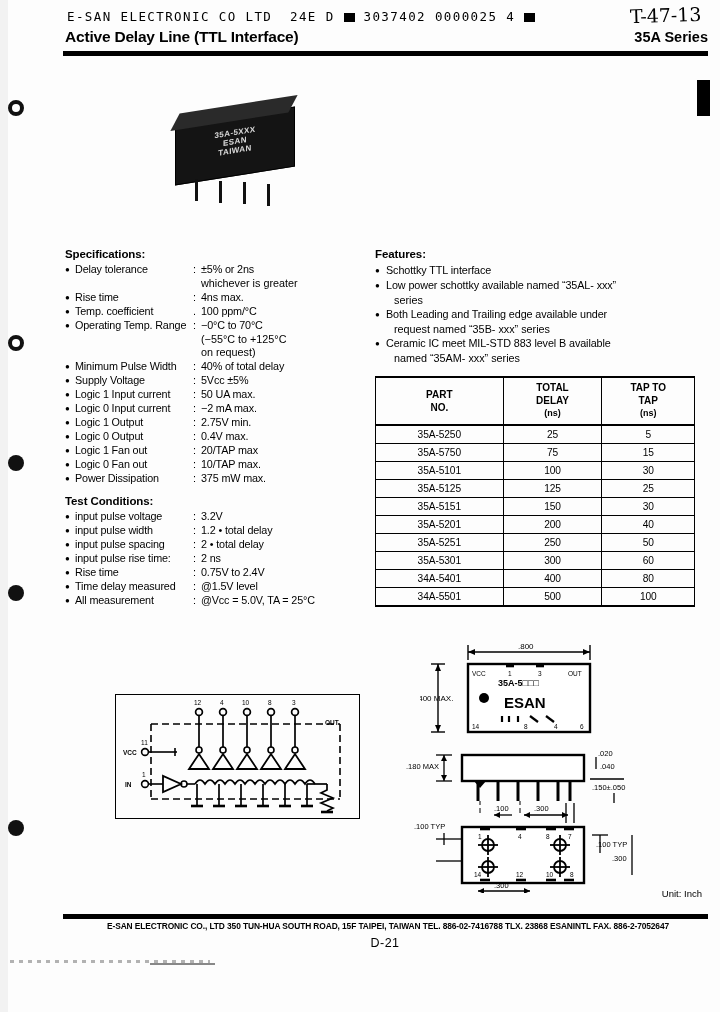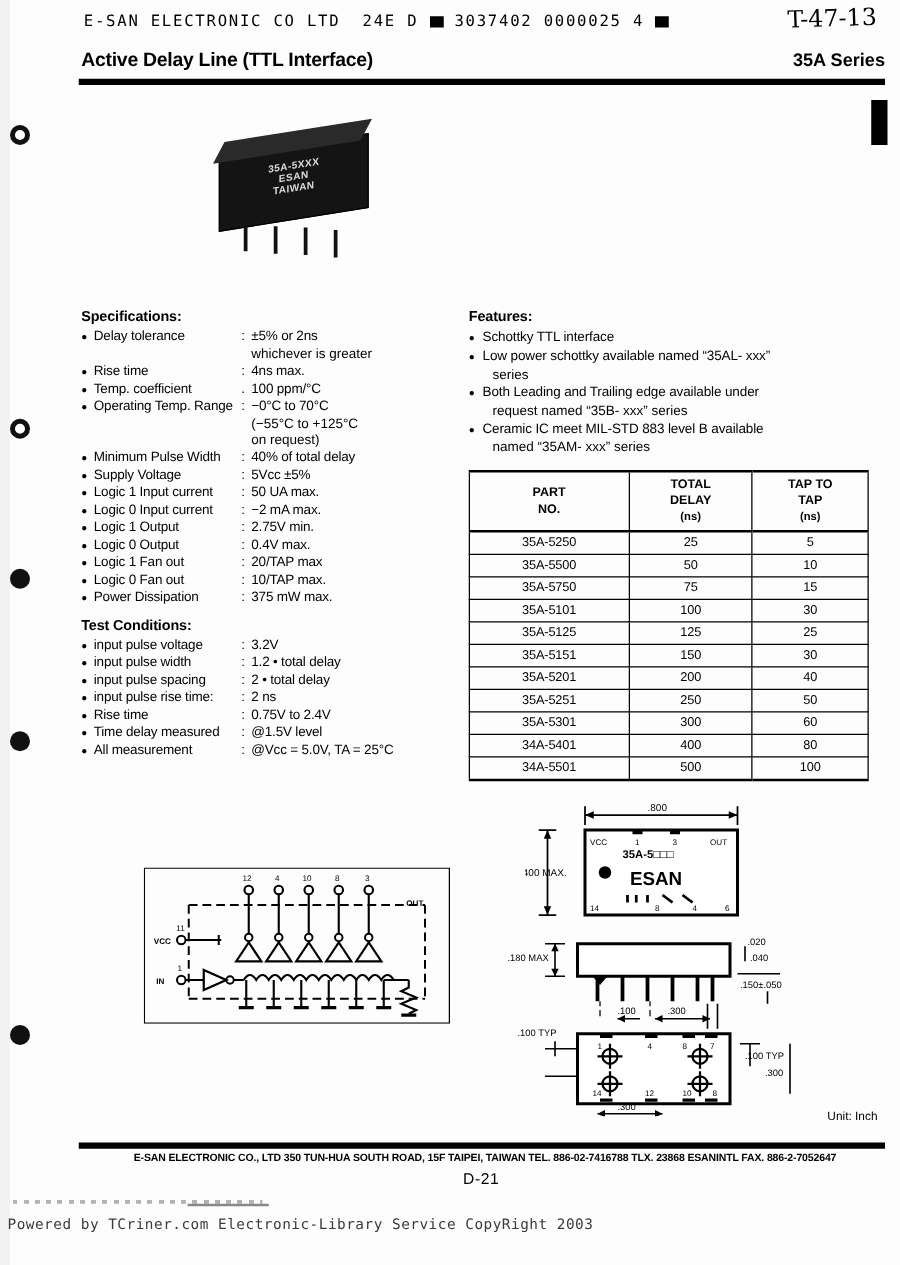--- a/index.html
+++ b/index.html
@@ -60,21 +60,21 @@
   .hdr-hand {
     position: absolute; left: 575px; top: -4px;
     font-family: "DejaVu Serif", serif;
     font-size: 19px;
     letter-spacing: 0px;
     transform: rotate(-2deg);
   }
   .title-row {
     position: relative;
     height: 22px;
-    margin-top: 12px;
+    margin-top: 0;
   }
   .doc-title {
     position: absolute; left: 10px; top: 0;
     font-size: 15.5px;
     font-weight: bold;
     letter-spacing: -0.2px;
   }
   .series {
     position: absolute; right: 2px; top: 1px;
     font-size: 14.5px;
@@ -563,25 +563,20 @@
             </th>
           </tr>
         </thead>
         <tbody>
           <tr>
             <td>35A-5250</td>
             <td>25</td>
             <td>5</td>
           </tr>
           <tr>
-            <td>35A-5500</td>
-            <td>50</td>
-            <td>10</td>
-          </tr>
-          <tr>
             <td>35A-5750</td>
             <td>75</td>
             <td>15</td>
           </tr>
           <tr>
             <td>35A-5101</td>
             <td>100</td>
             <td>30</td>
           </tr>
           <tr>
@@ -846,14 +841,13 @@
 
     <div class="unit-note">Unit: Inch</div>
 
     <div class="foot-rule"></div>
     <div class="foot-addr">E-SAN ELECTRONIC CO., LTD  350 TUN-HUA SOUTH ROAD, 15F TAIPEI, TAIWAN TEL. 886-02-7416788 TLX. 23868 ESANINTL FAX. 886-2-7052647</div>
     <div class="foot-page">D-21</div>
   </div>
 
   <div class="scan-artifact"></div>
   <div class="scan-artifact2"></div>
-  <div class="powered">Powered by TCriner.com Electronic-Library Service CopyRight 2003</div>
 </div>
 
 </body></html>

